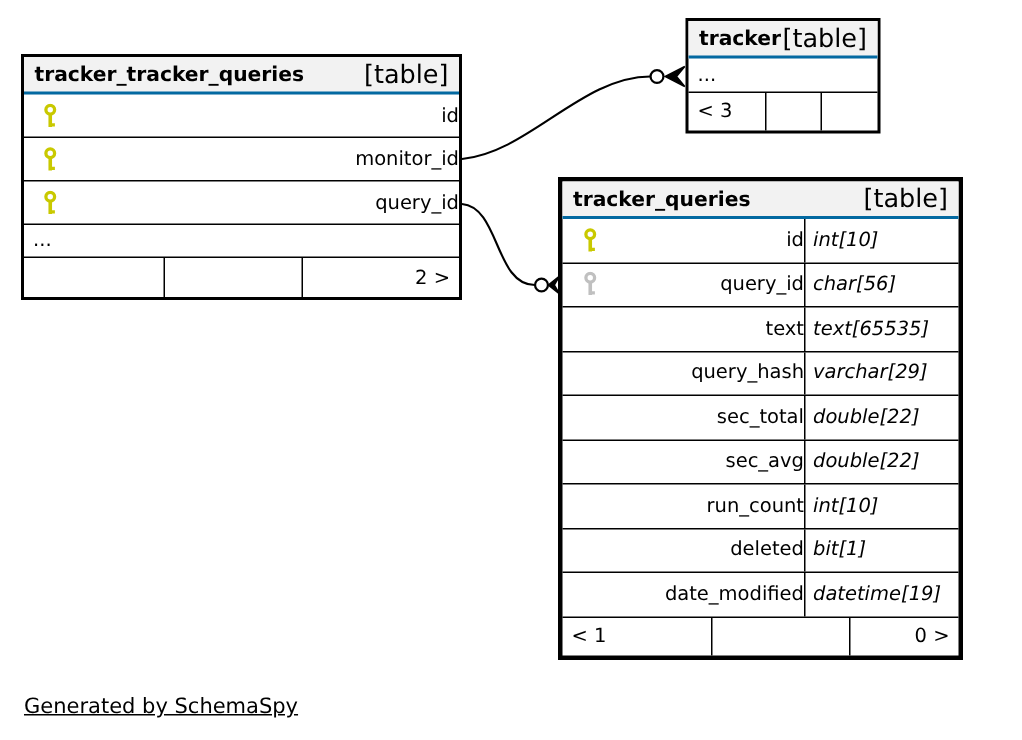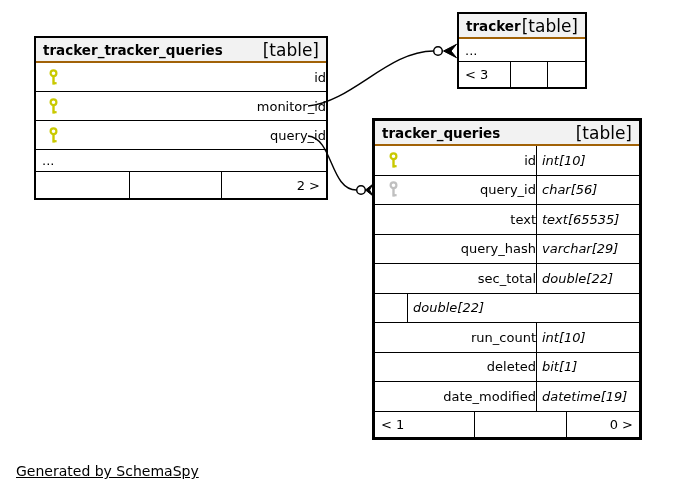--- a/index.html
+++ b/index.html
@@ -8,21 +8,21 @@
     background:#ffffff; color:#000;
     font-family:"DejaVu Sans","Liberation Sans",sans-serif;
   }
   .dtable {
     position:absolute; box-sizing:border-box;
     border:2px solid #000; background:#fff;
   }
   #tbl-tracker-queries { border-width:3px; }
   .thead {
     box-sizing:border-box; height:25px; background:#f2f2f2;
-    border-bottom:2px solid #a16207;
+    border-bottom:2px solid #0369a1;
     display:flex; align-items:center; justify-content:space-between;
     padding:0 7px; white-space:nowrap;
   }
   .ttitle { font-weight:bold; font-size:13.5px; }
   .tbadge { font-size:17px; }
   .trow {
     box-sizing:border-box; height:29px; border-bottom:1.5px solid #000;
     display:flex; align-items:center; padding-left:12px;
     font-size:13px; white-space:nowrap;
   }
@@ -54,21 +54,21 @@
     position:absolute; left:0; top:0; width:681px; height:493px;
     pointer-events:none;
   }
   #footer-note {
     position:absolute; left:16px; top:463px; font-size:14px;text-decoration:underline;
   }
 </style>
 </head>
 <body>
 
-<div class="dtable" id="tbl-ttq" style="left:14px; top:36px; width:294px;margin-left:20px;">
+<div class="dtable" id="tbl-ttq" style="left:14px; top:36px; width:294px;">
   <div class="thead">
     <span class="ttitle">tracker_tracker_queries</span>
     <span class="tbadge">[table]</span>
   </div>
   <div class="trow">
     <span class="keyslot key-pk">
       <svg width="11" height="17" viewBox="0 0 11 17">
           <circle cx="5.5" cy="4.2" r="2.9" fill="none" stroke="currentColor" stroke-width="2.2"></circle>
           <line x1="5.5" y1="7.1" x2="5.5" y2="15.6" stroke="currentColor" stroke-width="2.4"></line>
           <line x1="5.5" y1="14.2" x2="8.6" y2="14.2" stroke="currentColor" stroke-width="2.2"></line>
@@ -158,20 +158,21 @@
     <span class="cname">query_hash</span>
     <span class="ctype">varchar[29]</span>
   </div>
   <div class="trow">
     <span class="keyslot"></span>
     <span class="cname">sec_total</span>
     <span class="ctype">double[22]</span>
   </div>
   <div class="trow">
     <span class="keyslot"></span>
+    <span class="cname">sec_avg</span>
     <span class="ctype">double[22]</span>
   </div>
   <div class="trow">
     <span class="keyslot"></span>
     <span class="cname">run_count</span>
     <span class="ctype">int[10]</span>
   </div>
   <div class="trow">
     <span class="keyslot"></span>
     <span class="cname">deleted</span>

